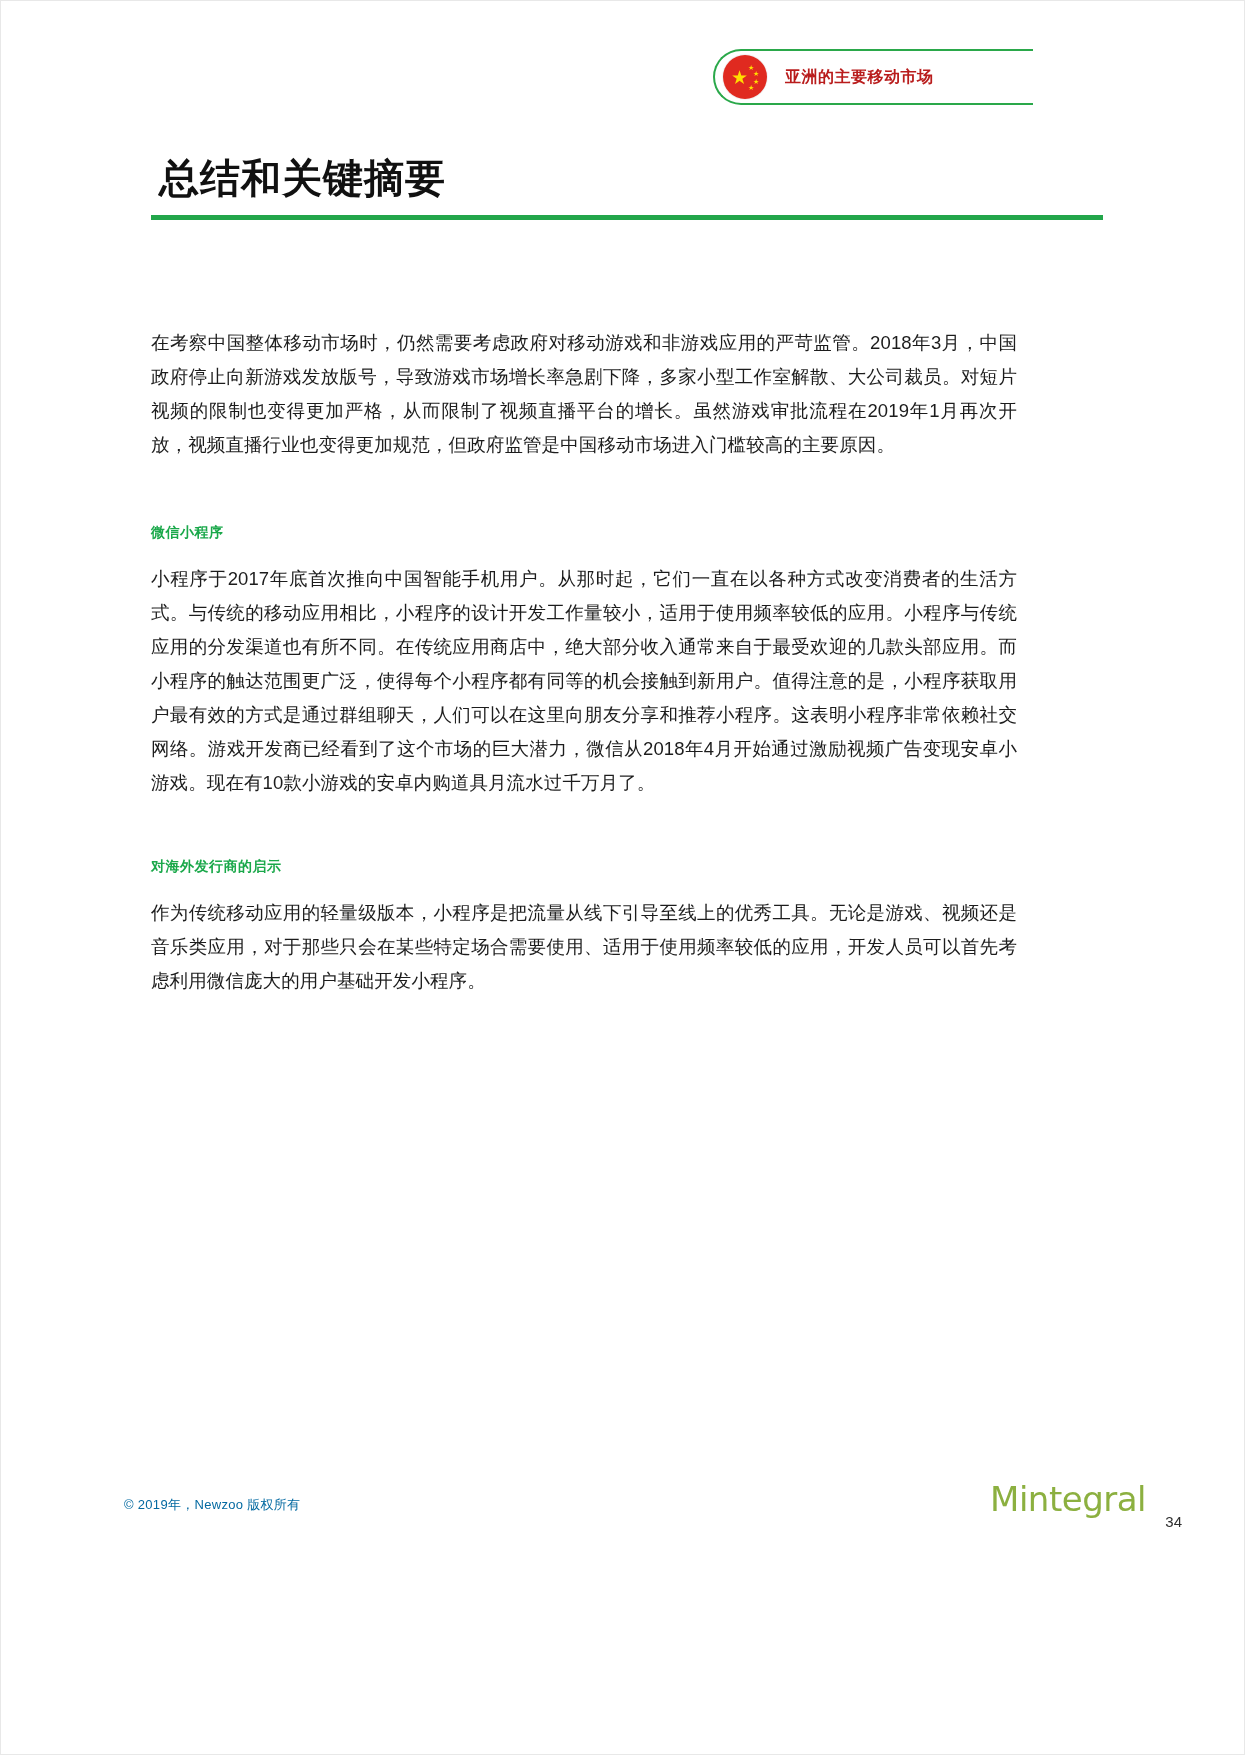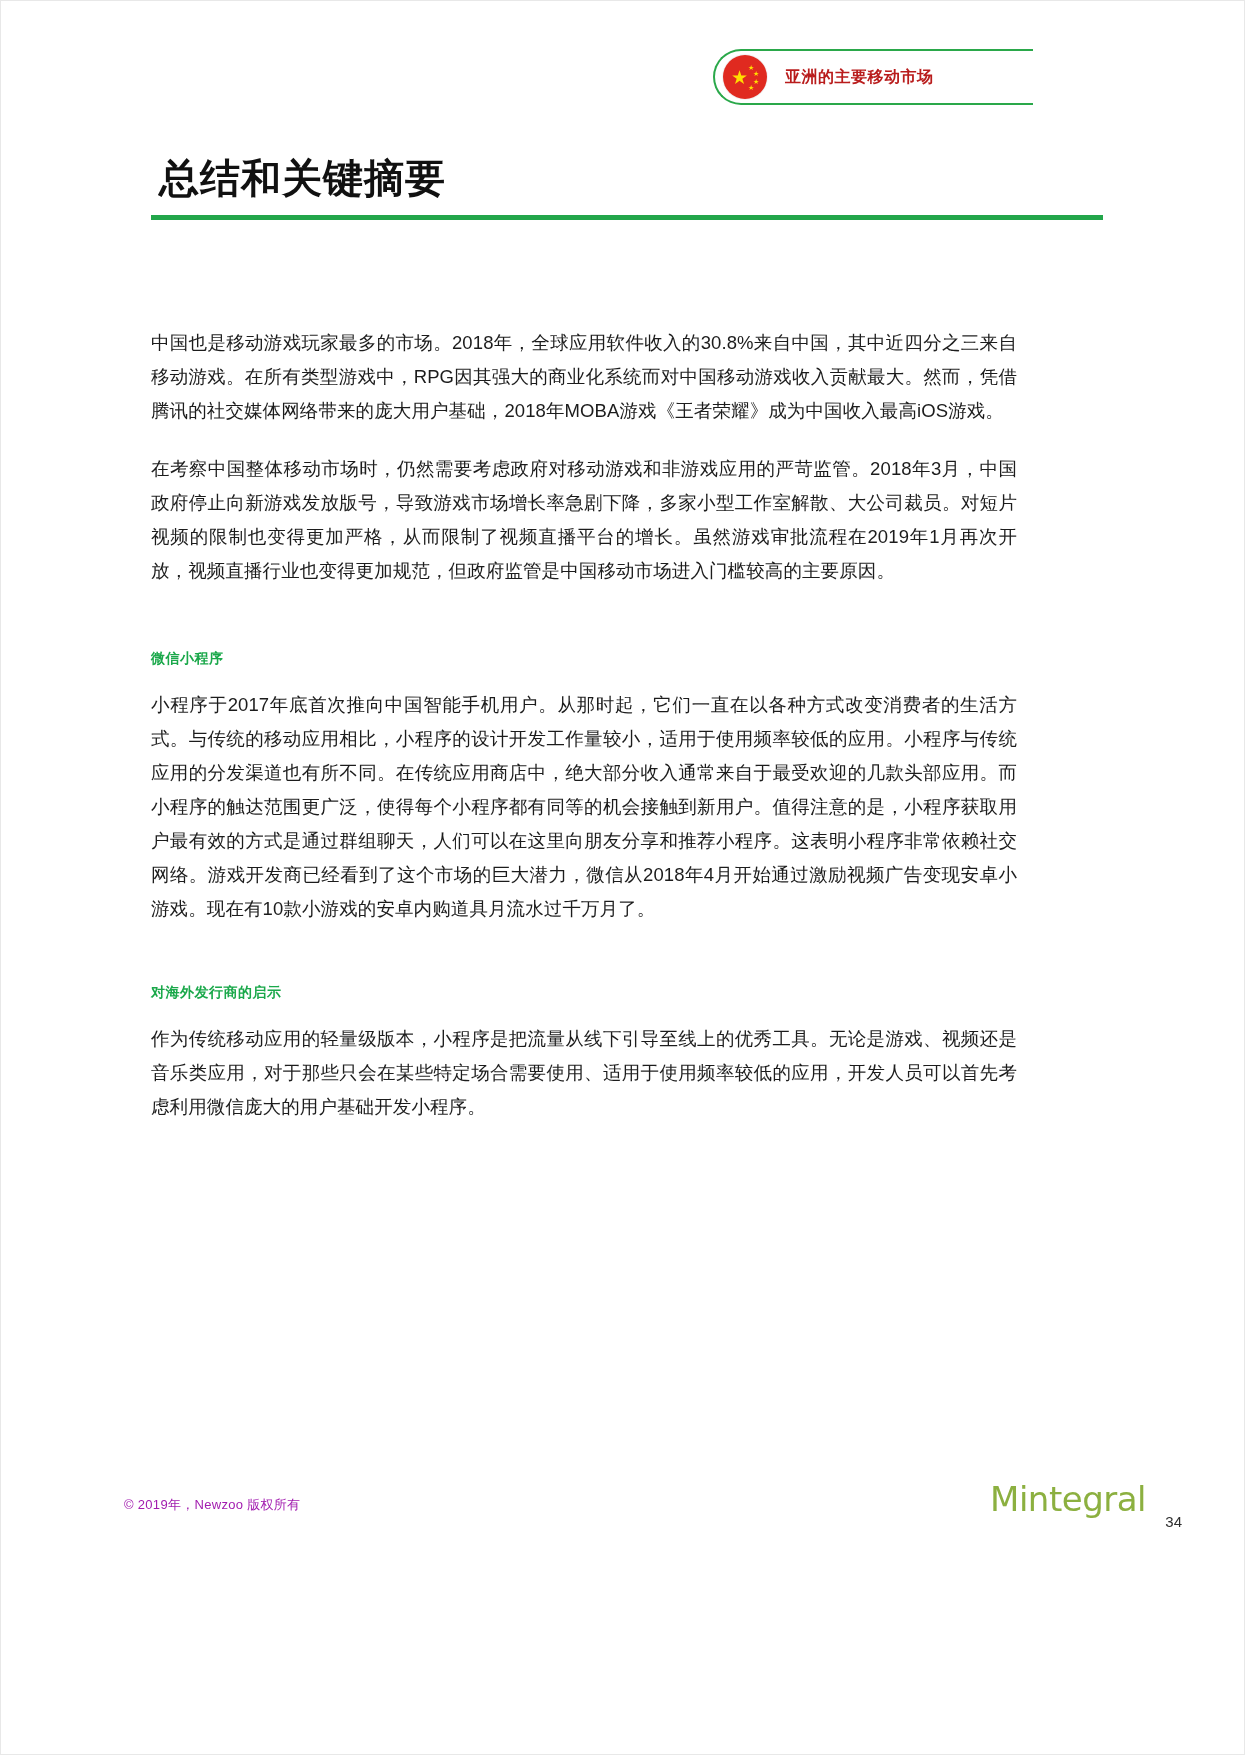--- a/index.html
+++ b/index.html
@@ -131,21 +131,21 @@
     letter-spacing: 0.5px;
   }
   .section-head.first { margin-top: 62px; }
 
   
   .footer-copy {
     position: absolute;
     left: 123px;
     top: 1495px;
     font-size: 13px;
-    color: #a21caf;
+    color: #0369a1;
     letter-spacing: 0.3px;
     text-align: right;
   }
   .logo {
     position: absolute;
     right: 98px;
     top: 1478px;
     font-size: 34px;
     color: #8cb040;
     letter-spacing: -0.5px;
@@ -173,21 +173,20 @@
       <span class="star-s s4">★</span>
     </div>
     <div class="header-badge-text">亚洲的主要移动市场</div>
   </div>
 
   <div class="page-title">总结和关键摘要</div>
   <div class="title-rule"></div>
 
   <div class="content">
 
-    <p class="para">中国也是移动游戏玩家最多的市场。2018年，全球应用软件收入的30.8%来自中国，其中近四分之三来自移动游戏。在所有类型游戏中，RPG因其强大的商业化系统而对中国移动游戏收入贡献最大。然而，凭借腾讯的社交媒体网络带来的庞大用户基础，2018年MOBA游戏《王者荣耀》成为中国收入最高iOS游戏。</p>
     <p class="para">在考察中国整体移动市场时，仍然需要考虑政府对移动游戏和非游戏应用的严苛监管。2018年3月，中国政府停止向新游戏发放版号，导致游戏市场增长率急剧下降，多家小型工作室解散、大公司裁员。对短片视频的限制也变得更加严格，从而限制了视频直播平台的增长。虽然游戏审批流程在2019年1月再次开放，视频直播行业也变得更加规范，但政府监管是中国移动市场进入门槛较高的主要原因。</p>
 
     <h2 class="section-head first">微信小程序</h2>
     <p class="para">小程序于2017年底首次推向中国智能手机用户。从那时起，它们一直在以各种方式改变消费者的生活方式。与传统的移动应用相比，小程序的设计开发工作量较小，适用于使用频率较低的应用。小程序与传统应用的分发渠道也有所不同。在传统应用商店中，绝大部分收入通常来自于最受欢迎的几款头部应用。而小程序的触达范围更广泛，使得每个小程序都有同等的机会接触到新用户。值得注意的是，小程序获取用户最有效的方式是通过群组聊天，人们可以在这里向朋友分享和推荐小程序。这表明小程序非常依赖社交网络。游戏开发商已经看到了这个市场的巨大潜力，微信从2018年4月开始通过激励视频广告变现安卓小游戏。现在有10款小游戏的安卓内购道具月流水过千万月了。</p>
 
     <h2 class="section-head">对海外发行商的启示</h2>
     <p class="para tight">作为传统移动应用的轻量级版本，小程序是把流量从线下引导至线上的优秀工具。无论是游戏、视频还是音乐类应用，对于那些只会在某些特定场合需要使用、适用于使用频率较低的应用，开发人员可以首先考虑利用微信庞大的用户基础开发小程序。</p>
 
   </div>
 

